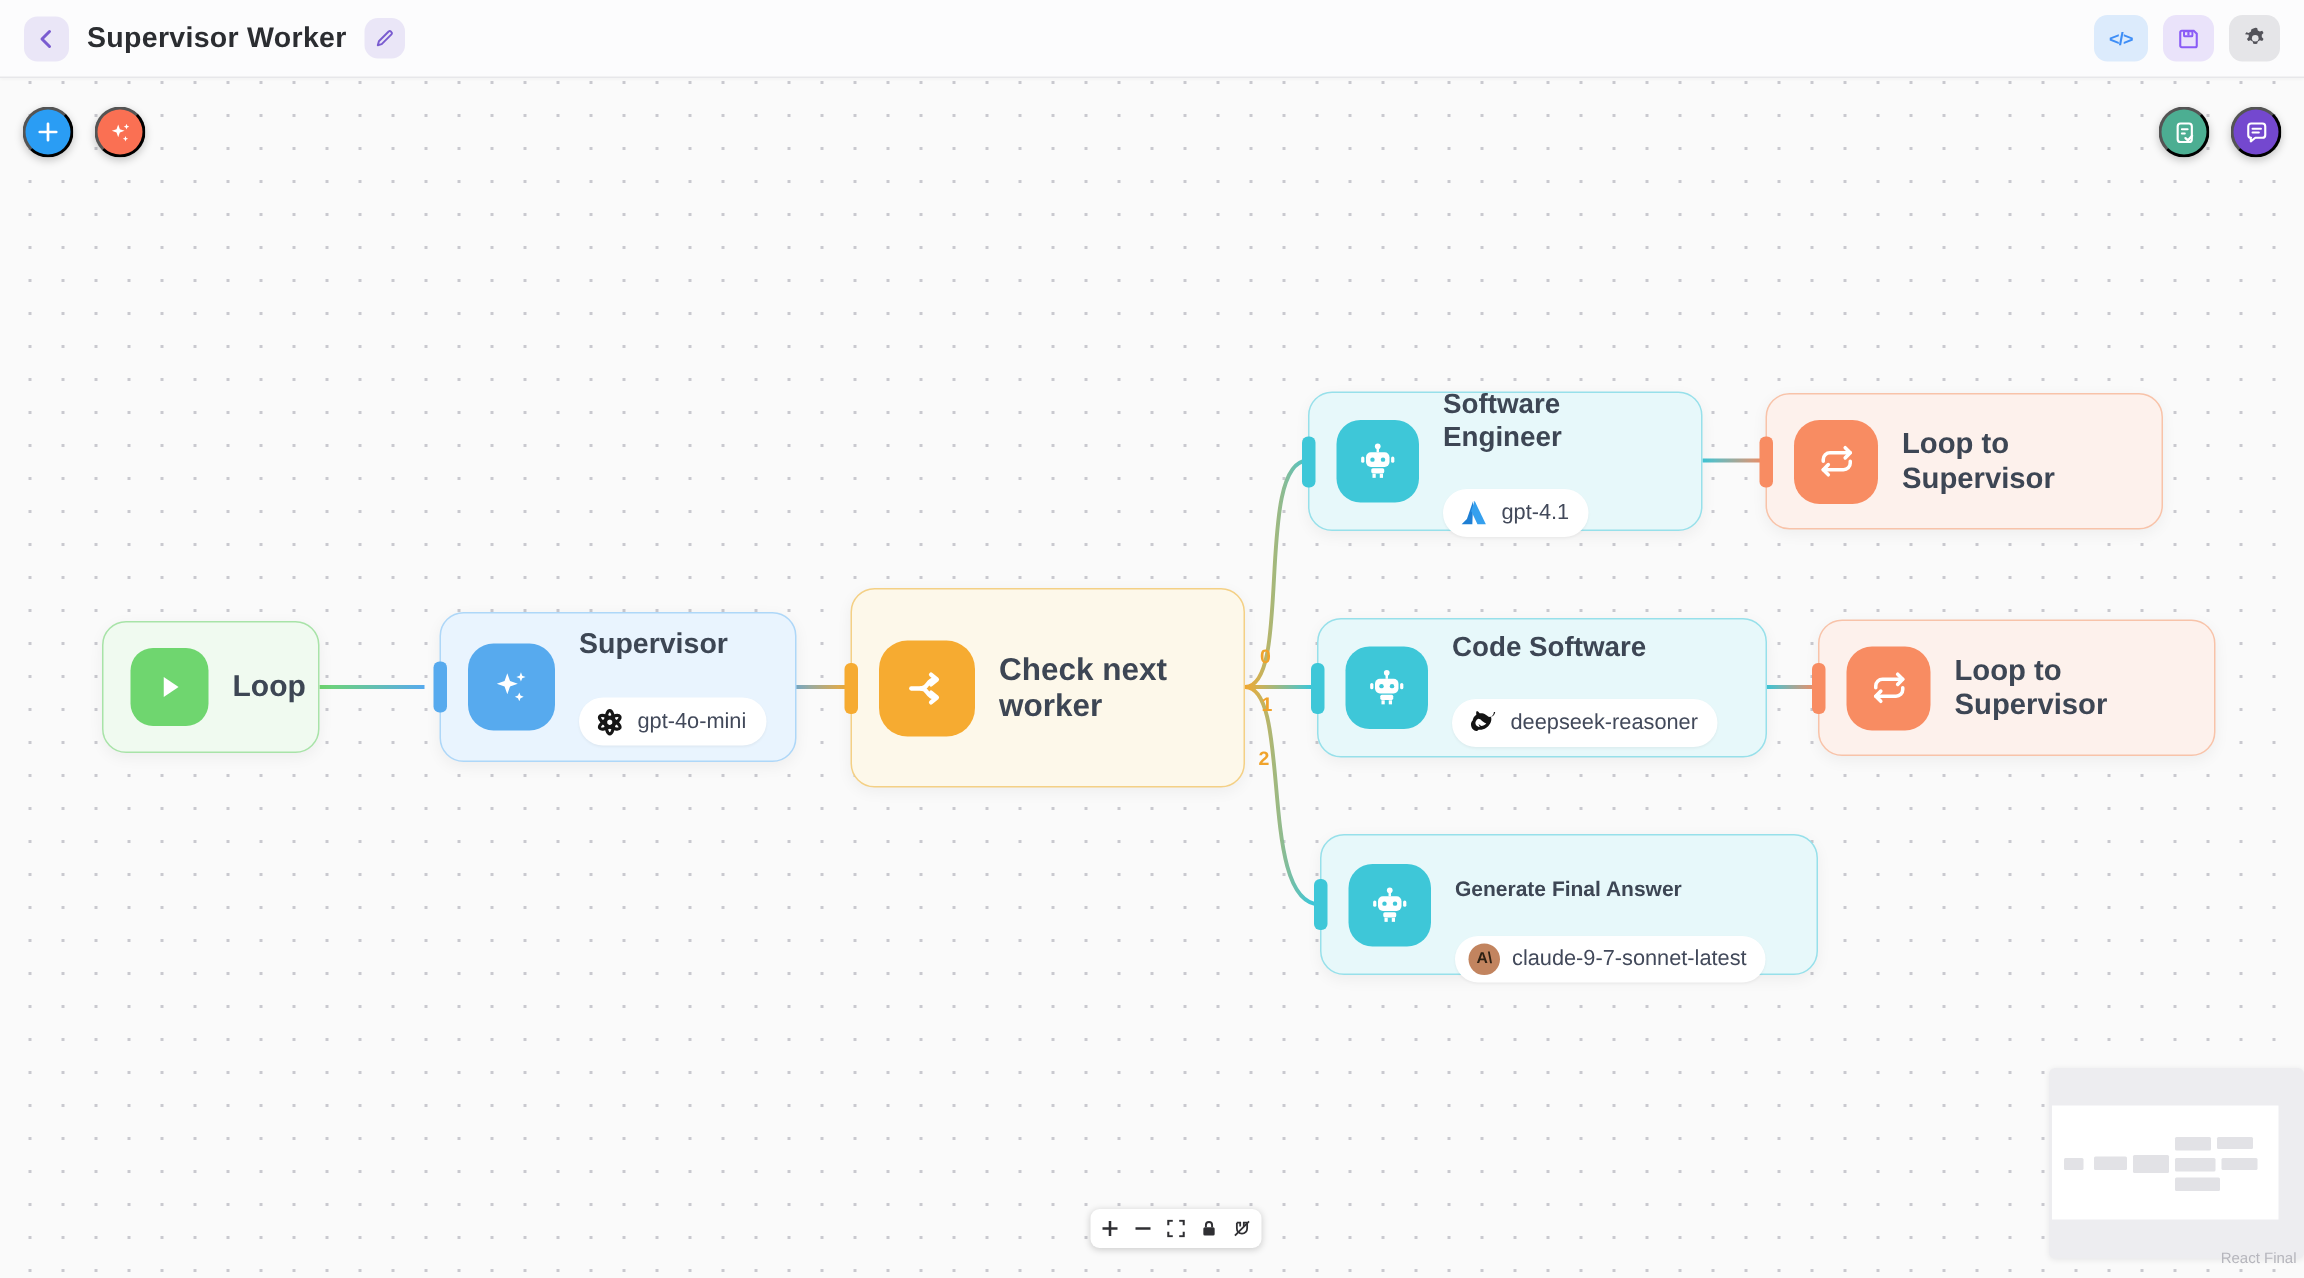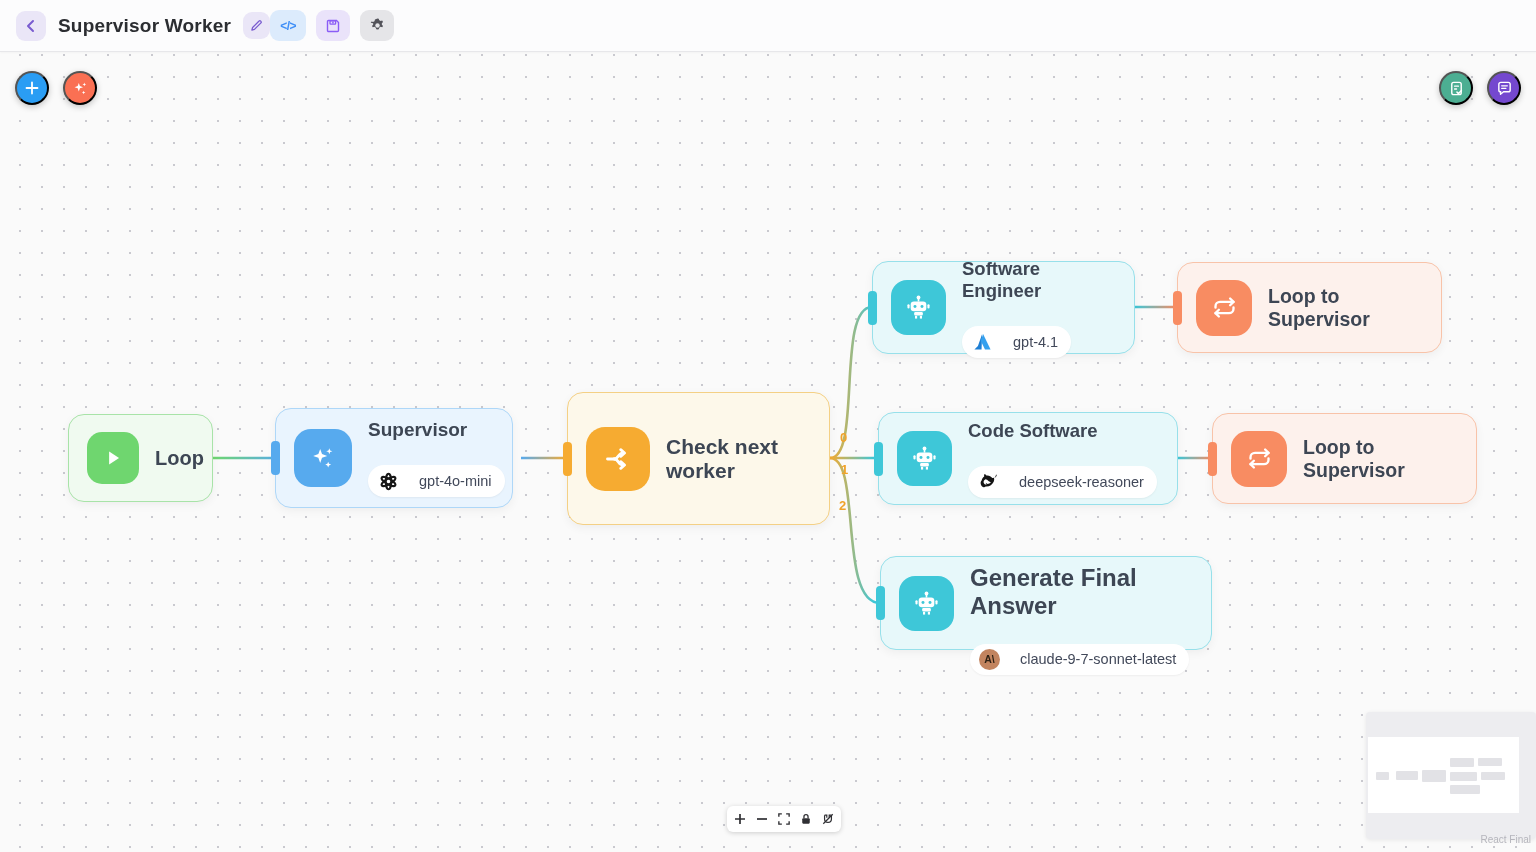--- a/index.html
+++ b/index.html
@@ -2,21 +2,21 @@
 <html><head>
 <meta charset="utf-8">
 <style>
   * { margin:0; padding:0; box-sizing:border-box; }
   html,body { width:1536px; height:852px; overflow:hidden;
     font-family:"Liberation Sans", sans-serif; background:#fafafa; }
 
   
   .header { position:absolute; top:0; left:0; width:1536px; height:52px;
     background:#fcfcfd; border-bottom:1px solid #e7e7ea; display:flex;
-    align-items:center; padding:0 16px; z-index:50;
+    align-items:center; justify-content:space-between; padding:0 16px; z-index:50;
     box-shadow:0 1px 2px rgba(0,0,0,.03); }
   .header-left { display:flex; align-items:center; gap:12px; }
   .icon-btn { display:flex; align-items:center; justify-content:center;
     border-radius:9px; cursor:pointer; border:none; }
   .back-btn { width:30px; height:30px; background:#eae6f7; color:#7a5cd0; }
   .page-title { font-size:19px; font-weight:700; color:#2b2d31; letter-spacing:.2px; }
   .edit-btn { width:27px; height:27px; background:#eae6f7; color:#7a5cd0; }
   .header-right { display:flex; align-items:center; gap:10px; }
   .code-btn { width:36px; height:31px; background:#dcebfc; color:#3e8ef7;
     font-size:12px; font-weight:700; letter-spacing:-0.5px; }
@@ -39,21 +39,21 @@
   .fab-add { left:15px; top:19px; background:#2a9df4; }
   .fab-ai { left:63px; top:19px; background:#fa7053; }
   .fab-doc { left:1439px; top:19px; background:#4cae92; }
   .fab-chat { left:1487px; top:19px; background:#7448cf; }
 
   
   .node { position:absolute; border-radius:16px; display:flex; align-items:center;
     padding:0 18px; gap:16px; box-shadow:0 3px 10px rgba(0,0,0,.05); cursor:grab; }
   .icon-sq { display:flex; align-items:center; justify-content:center; flex:none; }
   .node-title { font-weight:700; color:#3d4654; }
-  .model-pill { display:flex; align-items:center; gap:20px; background:#ffffff;
+  .model-pill { display:flex; align-items:center; gap:8px; background:#ffffff;
     border-radius:999px; padding:5px 13px 5px 9px; margin-top:24px;
     box-shadow:0 1px 2px rgba(0,0,0,.05); width:max-content; }
   .model-name { font-size:14.5px; color:#42495a; }
   .handle { position:absolute; left:-5px; top:50%; transform:translateY(-50%);
     width:9px; height:34px; border-radius:4px; }
 
   .n-green  { background:#f0faf0; border:1.5px solid #a8e3a8; }
   .n-blue   { background:#e9f4fe; border:1.5px solid #aed7f8; }
   .n-amber  { background:#fdf8ea; border:1.5px solid #f4d085; }
   .n-teal   { background:#e7f8fa; border:1.5px solid #97e0ea; }
@@ -193,21 +193,21 @@
 
   <div class="node n-green" style="left:68px; top:362px; width:145px; height:88px;">
     <div class="icon-sq sq-green" style="width:52px;height:52px;border-radius:15px;">
       <svg width="22" height="22" viewBox="0 0 20 20">
           <path d="M6.5 4 L15.5 10 L6.5 16 Z" fill="#fff"></path>
         </svg>
     </div>
     <div class="node-title" style="font-size:20px;">Loop</div>
   </div>
 
-  <div class="node n-blue" style="left:275px; top:356px; width:238px; height:100px;">
+  <div class="node n-blue" style="left:293px; top:356px; width:238px; height:100px;">
     <span class="handle h-blue"></span>
     <div class="icon-sq sq-blue" style="width:58px;height:58px;border-radius:17px;">
       <svg width="28" height="28" viewBox="0 0 20 20">
         <path d="M8 3.5 L9.3 7.2 L13 8.5 L9.3 9.8 L8 13.5 L6.7 9.8 L3 8.5 L6.7 7.2 Z" fill="#fff"></path>
         <path d="M14.5 3 L15.1 4.6 L16.7 5.2 L15.1 5.8 L14.5 7.4 L13.9 5.8 L12.3 5.2 L13.9 4.6 Z" fill="#fff"></path>
         <path d="M13.7 12.6 L14.3 14.1 L15.8 14.7 L14.3 15.3 L13.7 16.8 L13.1 15.3 L11.6 14.7 L13.1 14.1 Z" fill="#fff"></path>
       </svg>
     </div>
     <div>
       <div class="node-title" style="font-size:19px;">Supervisor</div>
@@ -335,21 +335,21 @@
         <rect x="1.8" y="7.6" width="1.6" height="3.2" rx="0.8"></rect>
         <rect x="16.6" y="7.6" width="1.6" height="3.2" rx="0.8"></rect>
         <circle cx="7.4" cy="9.2" r="1.1" fill="#3ec7d8"></circle>
           <circle cx="12.6" cy="9.2" r="1.1" fill="#3ec7d8"></circle>
         <rect x="6.8" y="13.4" width="6.4" height="2.6" rx="0.8"></rect>
         <rect x="7.4" y="16.2" width="1.6" height="2"></rect>
           <rect x="11" y="16.2" width="1.6" height="2"></rect>
       </svg>
     </div>
     <div>
-      <div class="node-title" style="font-size:24px;margin-top:32px;">Generate Final Answer</div>
+      <div class="node-title" style="font-size:14px;margin-top:32px;">Generate Final Answer</div>
       <div class="model-pill">
         <span class="anthropic-circle">A\</span>
         <span class="model-name">claude-9-7-sonnet-latest</span>
       </div>
     </div>
   </div>
 
   <div class="controls">
     <button class="ctrl-btn">
       <svg width="12" height="12" viewBox="0 0 12 12">

